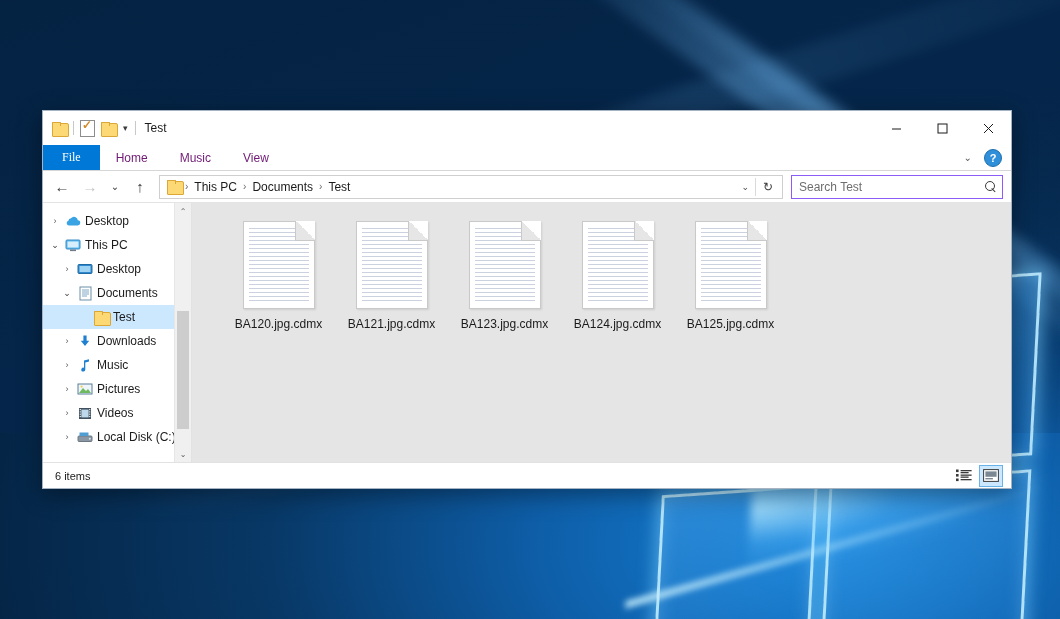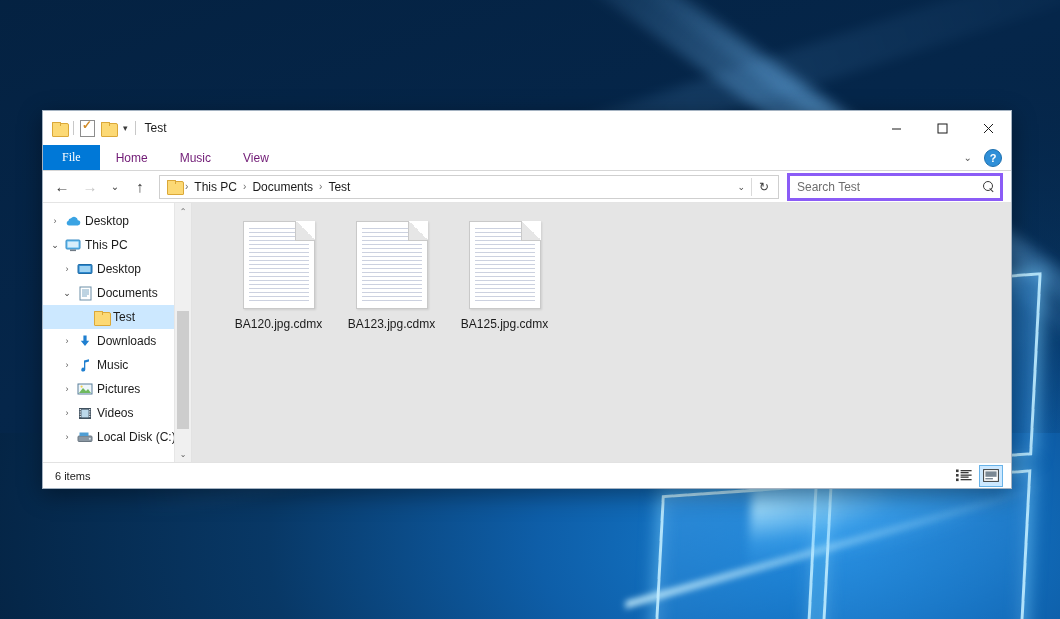--- a/index.html
+++ b/index.html
@@ -171,21 +171,21 @@
     min-width: 0;
   }
   .crumb { padding: 0 5px; font-size: 12px; color: #1b1b1b; white-space: nowrap; }
   .crumb-sep { color: #6b6b6b; font-size: 10px; padding: 0 1px; }
   .crumb-fold { margin: 0 2px 0 2px; }
   .crumb-spacer { flex: 1; }
   .crumb-caret { font-size: 9px; color: #4a4a4a; padding: 0 6px; }
   .crumb-div { width:1px; height:18px; background:#dadada; }
   .refresh { font-size: 12px; color: #3a3a3a; padding: 0 7px; }
   .searchbox {
-    width: 200px; height: 22px; border: 3px solid #8b5cf6; background: #fff;
+    width: 200px; height: 22px; border: 1px solid #8b5cf6; background: #fff;
     display: flex; align-items: center; padding: 0 5px; margin-left: 6px;
   }
   .searchbox input {
     border: none; outline: none; flex: 1; font-size: 12px;
     font-family: "Liberation Sans", sans-serif; color: #1b1b1b; min-width: 0;
     background: transparent;
   }
   .searchbox input::placeholder { color: #6e6e6e; }
   .mag { width:12px; height:12px; position:relative; }
   .mag::before{
@@ -523,31 +523,47 @@
 
         <div class="fileitem">
           <div class="doc">
             <div class="lines"></div>
               <div class="foldmask"></div>
               <div class="fold"></div>
           </div>
           <div class="fname">BA120.jpg.cdmx</div>
         </div>
 
+        <div class="fileitem">
+          <div class="doc">
+            <div class="lines"></div>
+              <div class="foldmask"></div>
+              <div class="fold"></div>
+          </div>
+          <div class="fname">BA121.jpg.cdmx</div>
+        </div>
 
 
         <div class="fileitem">
           <div class="doc">
             <div class="lines"></div>
               <div class="foldmask"></div>
               <div class="fold"></div>
           </div>
           <div class="fname">BA123.jpg.cdmx</div>
         </div>
 
+        <div class="fileitem">
+          <div class="doc">
+            <div class="lines"></div>
+              <div class="foldmask"></div>
+              <div class="fold"></div>
+          </div>
+          <div class="fname">BA124.jpg.cdmx</div>
+        </div>
 
         <div class="fileitem">
           <div class="doc">
             <div class="lines"></div>
               <div class="foldmask"></div>
               <div class="fold"></div>
           </div>
           <div class="fname">BA125.jpg.cdmx</div>
         </div>
 

